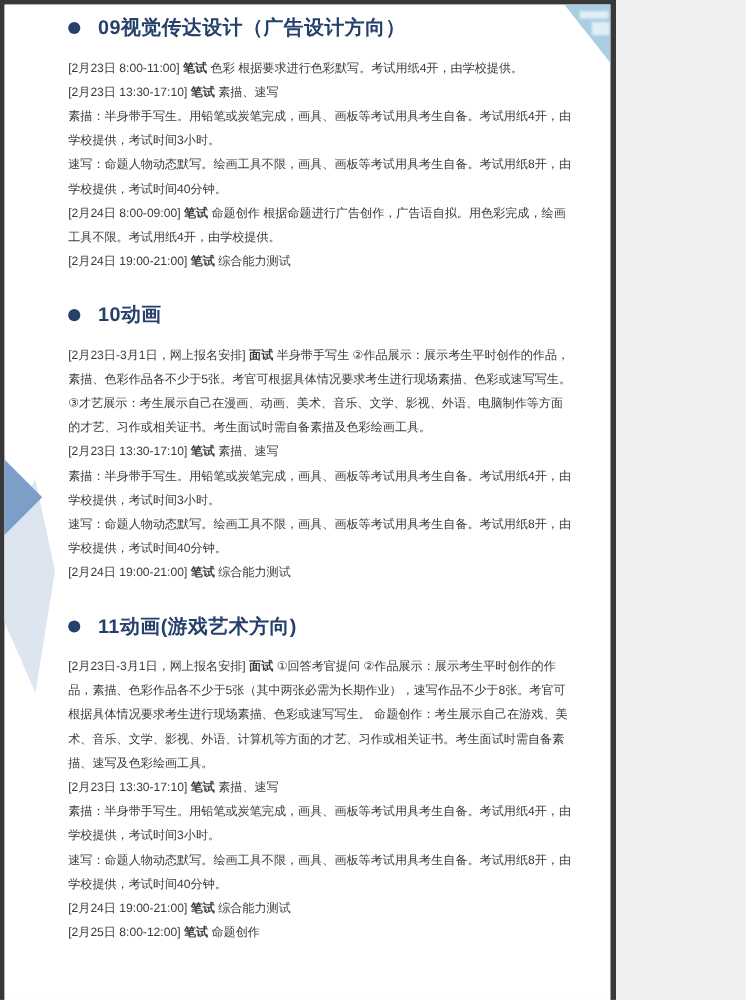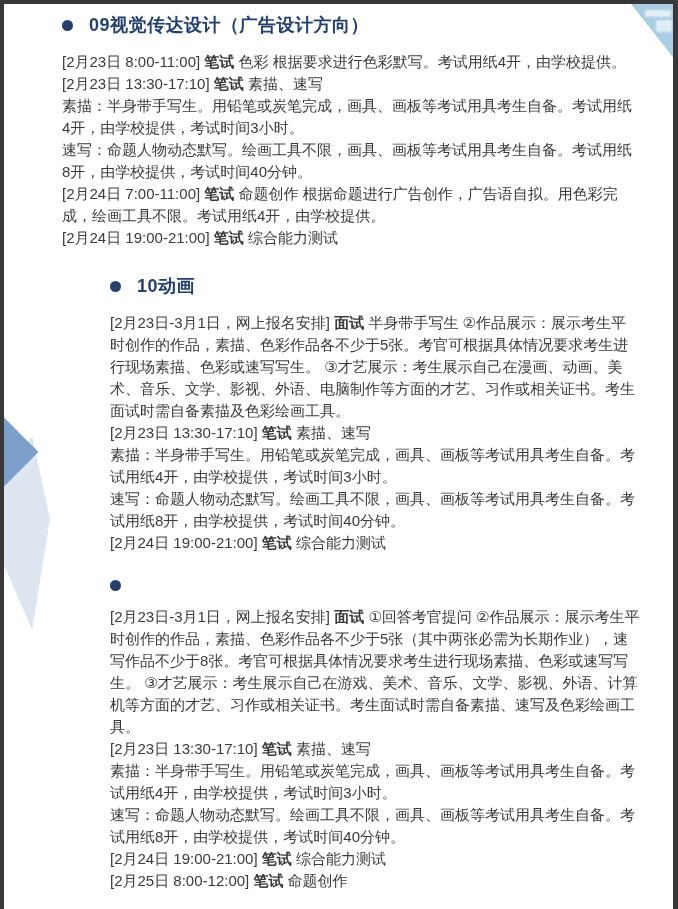--- a/index.html
+++ b/index.html
@@ -1,19 +1,19 @@
 <!DOCTYPE html>
 <html lang="zh"><head>
 <meta charset="utf-8">
 <style>
   html,body{margin:0;padding:0;}
   body{width:678px;height:909px;overflow:hidden;background:#efefef;
        font-family:"Liberation Sans","DejaVu Sans",sans-serif;}
   .page{
-    position:relative;box-sizing:border-box;width:678px;height:909px;
+    position:relative;box-sizing:border-box;width:560px;height:909px;
     background:var(--page-bg,#ffffff);
     border-top:4px solid var(--frame,#383838);
     border-left:4px solid var(--frame,#383838);
     border-right:5px solid var(--frame,#383838);
     overflow:hidden;
   }
   
   .corner-tri{
     position:absolute;top:0;right:0;width:42px;height:56px;
     background:var(--tri,#a9cde3);
@@ -30,34 +30,34 @@
     position:absolute;left:-20px;top:428px;width:66px;height:198px;
     background:var(--dia-light,#dde6f0);
     clip-path:polygon(73% 2%,100% 44%,73% 100%,0 44%);
   }
   
   .content{
     position:relative;z-index:2;
     padding:6px 33px 0 58px;
   }
   .exam-section{margin:0;}
-  .exam-section + .exam-section{margin-top:26px;margin-left:48px;}
+  .exam-section + .exam-section{margin-top:26px;}
   .section-heading{
     display:flex;align-items:center;margin:4px 0 15px 0;
     color:var(--heading,#24406b);font-size:18px;font-weight:700;
     letter-spacing:.5px;line-height:22px;
   }
   .bullet{
     width:11px;height:11px;border-radius:50%;
     background:var(--heading,#24406b);
     margin-right:16px;flex:0 0 auto;
   }
   .paragraph{
     margin:0;color:var(--body,#3a3a3a);
-    font-size:15px;line-height:22px;
+    font-size:11px;line-height:22px;
     word-break:break-all;
   }
   .paragraph .bold{font-weight:700;}
 </style>
 </head>
 <body>
 
 <div class="page" style="--heading: #24406b; --body: #3a3a3a; --page-bg: #ffffff; --frame: #383838; --tri: #a9cde3; --dia-dark: #7c9ec8; --dia-light: #dde6f0;">
 
   <div class="diamond-light"></div>
@@ -71,39 +71,40 @@
   <main class="content">
       <section class="exam-section">
         <h2 class="section-heading">
           <span class="bullet" title="●"></span>
           <span class="section-title">09视觉传达设计（广告设计方向）</span>
         </h2>
         <p class="paragraph"><span class="plain">[2月23日 8:00-11:00] </span><span class="bold">笔试</span><span class="plain"> 色彩 根据要求进行色彩默写。考试用纸4开，由学校提供。</span></p>
         <p class="paragraph"><span class="plain">[2月23日 13:30-17:10] </span><span class="bold">笔试</span><span class="plain"> 素描、速写</span></p>
         <p class="paragraph"><span class="plain">素描：半身带手写生。用铅笔或炭笔完成，画具、画板等考试用具考生自备。考试用纸4开，由学校提供，考试时间3小时。</span></p>
         <p class="paragraph"><span class="plain">速写：命题人物动态默写。绘画工具不限，画具、画板等考试用具考生自备。考试用纸8开，由学校提供，考试时间40分钟。</span></p>
-        <p class="paragraph"><span class="plain">[2月24日 7:00-11:00] </span><span class="bold">笔试</span><span class="plain"> 命题创作 根据命题进行广告创作，广告语自拟。用色彩完成，绘画工具不限。考试用纸4开，由学校提供。</span></p>
+        <p class="paragraph"><span class="plain">[2月24日 8:00-09:00] </span><span class="bold">笔试</span><span class="plain"> 命题创作 根据命题进行广告创作，广告语自拟。用色彩完成，绘画工具不限。考试用纸4开，由学校提供。</span></p>
         <p class="paragraph"><span class="plain">[2月24日 19:00-21:00] </span><span class="bold">笔试</span><span class="plain"> 综合能力测试</span></p>
       </section>
       <section class="exam-section">
         <h2 class="section-heading">
           <span class="bullet" title="●"></span>
           <span class="section-title">10动画</span>
         </h2>
         <p class="paragraph"><span class="plain">[2月23日-3月1日，网上报名安排] </span><span class="bold">面试</span><span class="plain"> 半身带手写生 ②作品展示：展示考生平时创作的作品，素描、色彩作品各不少于5张。考官可根据具体情况要求考生进行现场素描、色彩或速写写生。 ③才艺展示：考生展示自己在漫画、动画、美术、音乐、文学、影视、外语、电脑制作等方面的才艺、习作或相关证书。考生面试时需自备素描及色彩绘画工具。</span></p>
         <p class="paragraph"><span class="plain">[2月23日 13:30-17:10] </span><span class="bold">笔试</span><span class="plain"> 素描、速写</span></p>
         <p class="paragraph"><span class="plain">素描：半身带手写生。用铅笔或炭笔完成，画具、画板等考试用具考生自备。考试用纸4开，由学校提供，考试时间3小时。</span></p>
         <p class="paragraph"><span class="plain">速写：命题人物动态默写。绘画工具不限，画具、画板等考试用具考生自备。考试用纸8开，由学校提供，考试时间40分钟。</span></p>
         <p class="paragraph"><span class="plain">[2月24日 19:00-21:00] </span><span class="bold">笔试</span><span class="plain"> 综合能力测试</span></p>
       </section>
       <section class="exam-section">
         <h2 class="section-heading">
           <span class="bullet" title="●"></span>
+          <span class="section-title">11动画(游戏艺术方向)</span>
         </h2>
-        <p class="paragraph"><span class="plain">[2月23日-3月1日，网上报名安排] </span><span class="bold">面试</span><span class="plain"> ①回答考官提问 ②作品展示：展示考生平时创作的作品，素描、色彩作品各不少于5张（其中两张必需为长期作业），速写作品不少于8张。考官可根据具体情况要求考生进行现场素描、色彩或速写写生。 ③才艺展示：考生展示自己在游戏、美术、音乐、文学、影视、外语、计算机等方面的才艺、习作或相关证书。考生面试时需自备素描、速写及色彩绘画工具。</span></p>
+        <p class="paragraph"><span class="plain">[2月23日-3月1日，网上报名安排] </span><span class="bold">面试</span><span class="plain"> ①回答考官提问 ②作品展示：展示考生平时创作的作品，素描、色彩作品各不少于5张（其中两张必需为长期作业），速写作品不少于8张。考官可根据具体情况要求考生进行现场素描、色彩或速写写生。 命题创作：考生展示自己在游戏、美术、音乐、文学、影视、外语、计算机等方面的才艺、习作或相关证书。考生面试时需自备素描、速写及色彩绘画工具。</span></p>
         <p class="paragraph"><span class="plain">[2月23日 13:30-17:10] </span><span class="bold">笔试</span><span class="plain"> 素描、速写</span></p>
         <p class="paragraph"><span class="plain">素描：半身带手写生。用铅笔或炭笔完成，画具、画板等考试用具考生自备。考试用纸4开，由学校提供，考试时间3小时。</span></p>
         <p class="paragraph"><span class="plain">速写：命题人物动态默写。绘画工具不限，画具、画板等考试用具考生自备。考试用纸8开，由学校提供，考试时间40分钟。</span></p>
         <p class="paragraph"><span class="plain">[2月24日 19:00-21:00] </span><span class="bold">笔试</span><span class="plain"> 综合能力测试</span></p>
         <p class="paragraph"><span class="plain">[2月25日 8:00-12:00] </span><span class="bold">笔试</span><span class="plain"> 命题创作</span></p>
       </section>
     </main>
 
 </div>
 

